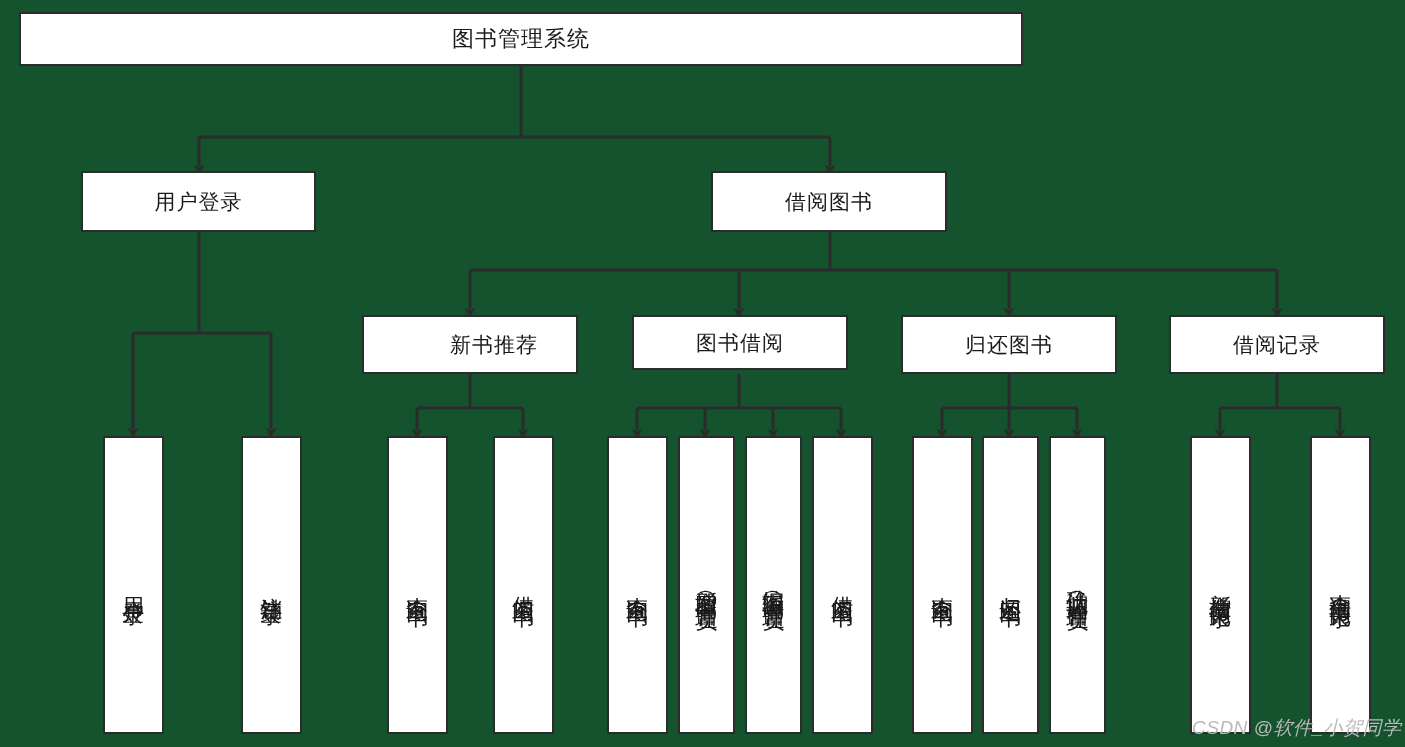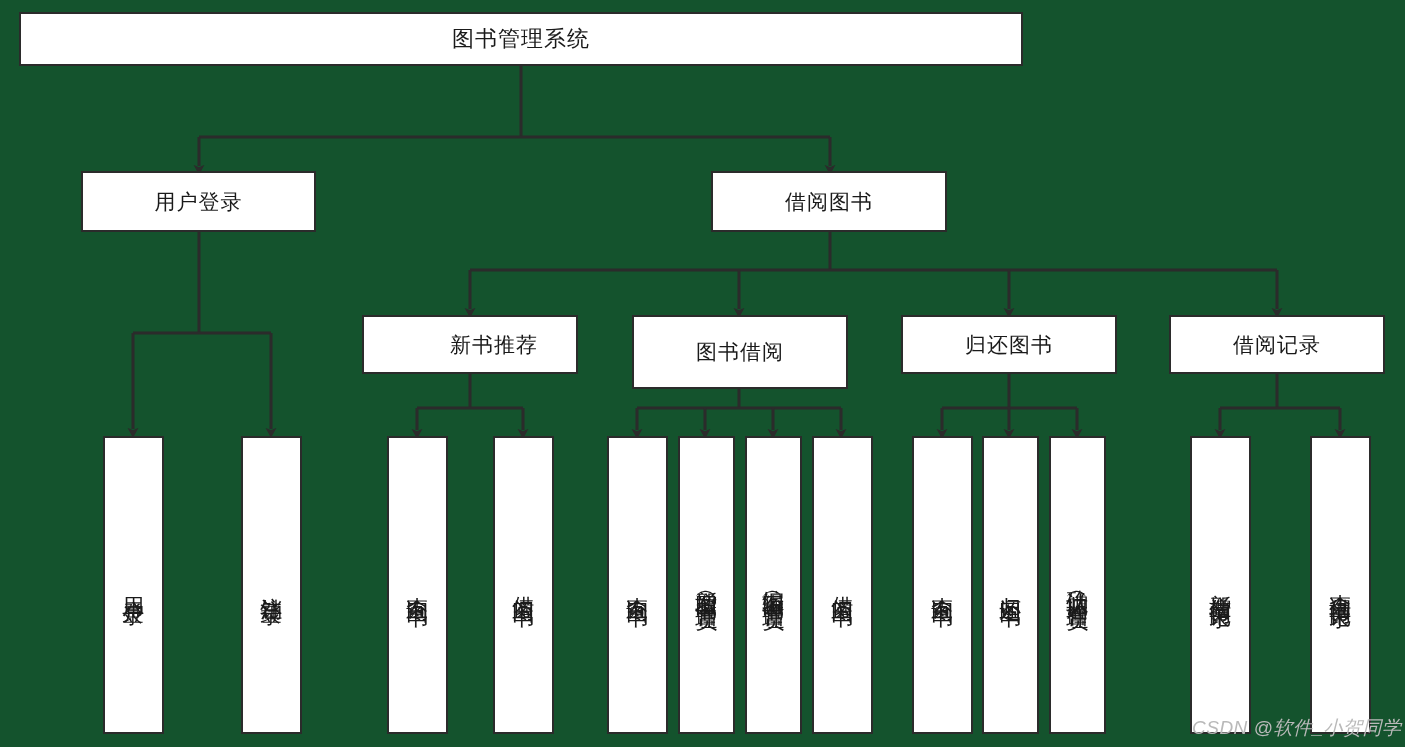--- a/index.html
+++ b/index.html
@@ -132,21 +132,21 @@
   <div class="node horizontal" style="left:81px; top:171px; width:235px; height:61px;">
     <span>用户登录</span>
   </div>
   <div class="node horizontal" style="left:711px; top:171px; width:236px; height:61px;">
     <span>借阅图书</span>
   </div>
 
   <div class="node horizontal" style="left:362px; top:315px; width:216px; height:59px;padding-left:48px;">
     <span>新书推荐</span>
   </div>
-  <div class="node horizontal" style="left:632px; top:315px; width:216px; height:74px;">
+  <div class="node horizontal" style="left:632px; top:315px; width:216px; height:55px;">
     <span>图书借阅</span>
   </div>
   <div class="node horizontal" style="left:901px; top:315px; width:216px; height:59px;">
     <span>归还图书</span>
   </div>
   <div class="node horizontal" style="left:1169px; top:315px; width:216px; height:59px;">
     <span>借阅记录</span>
   </div>
 
   <div class="node vertical" style="left:103px; top:436px; width:61px; height:298px;">

